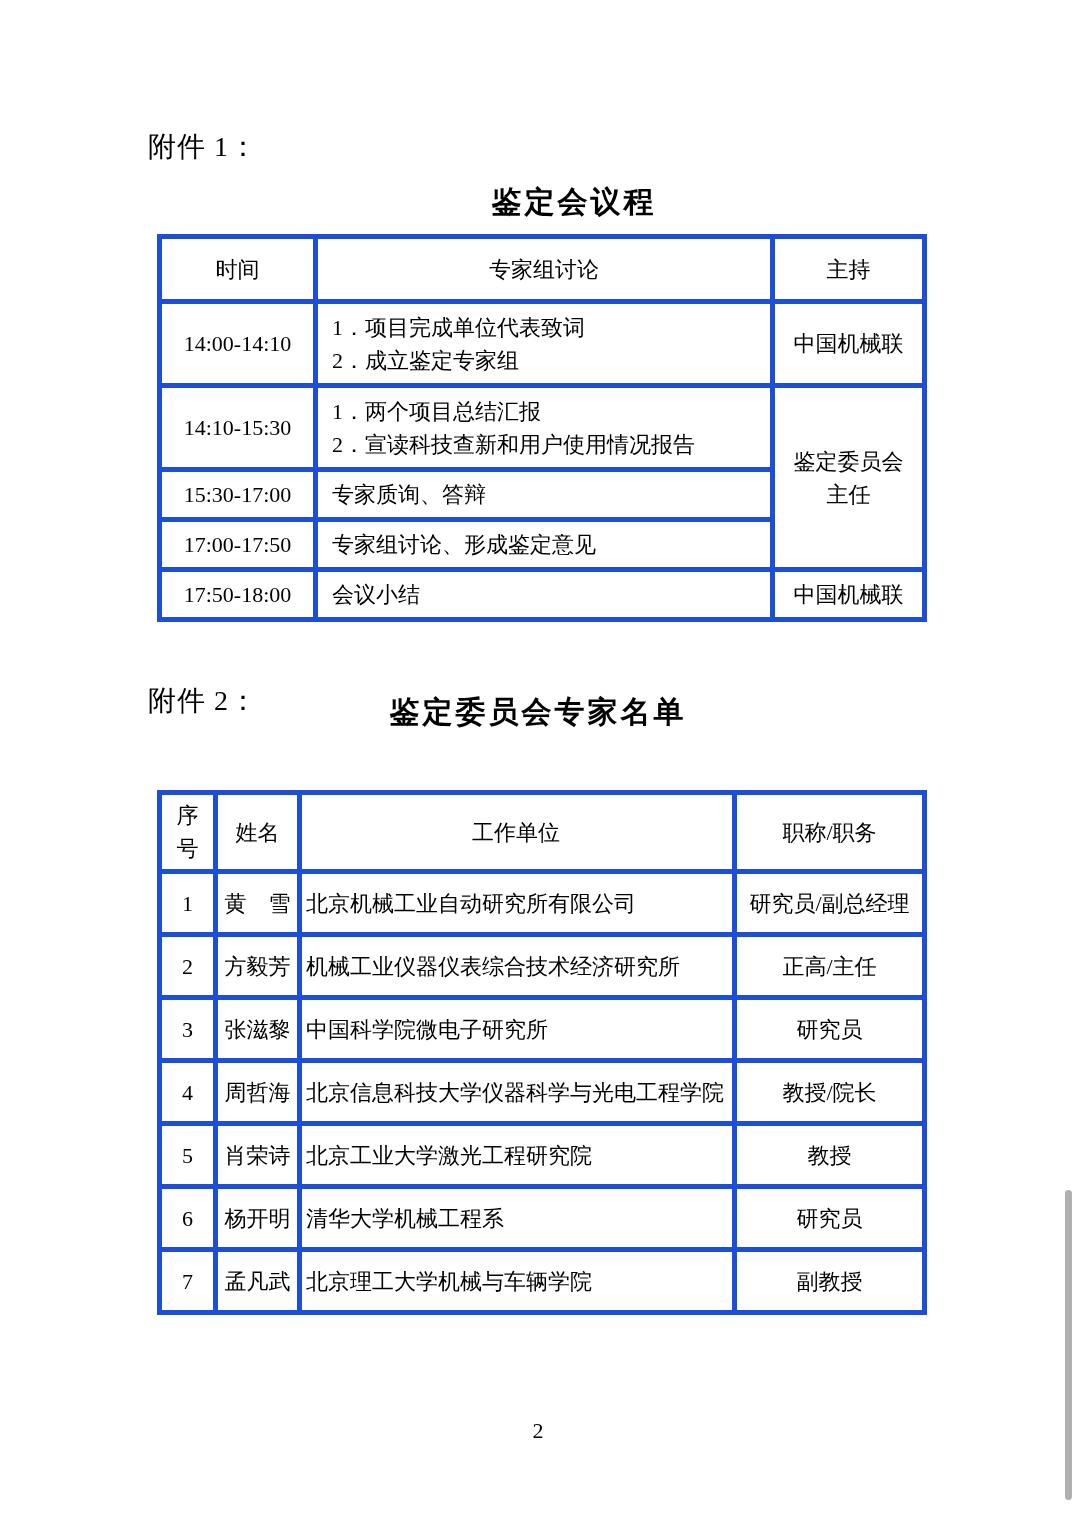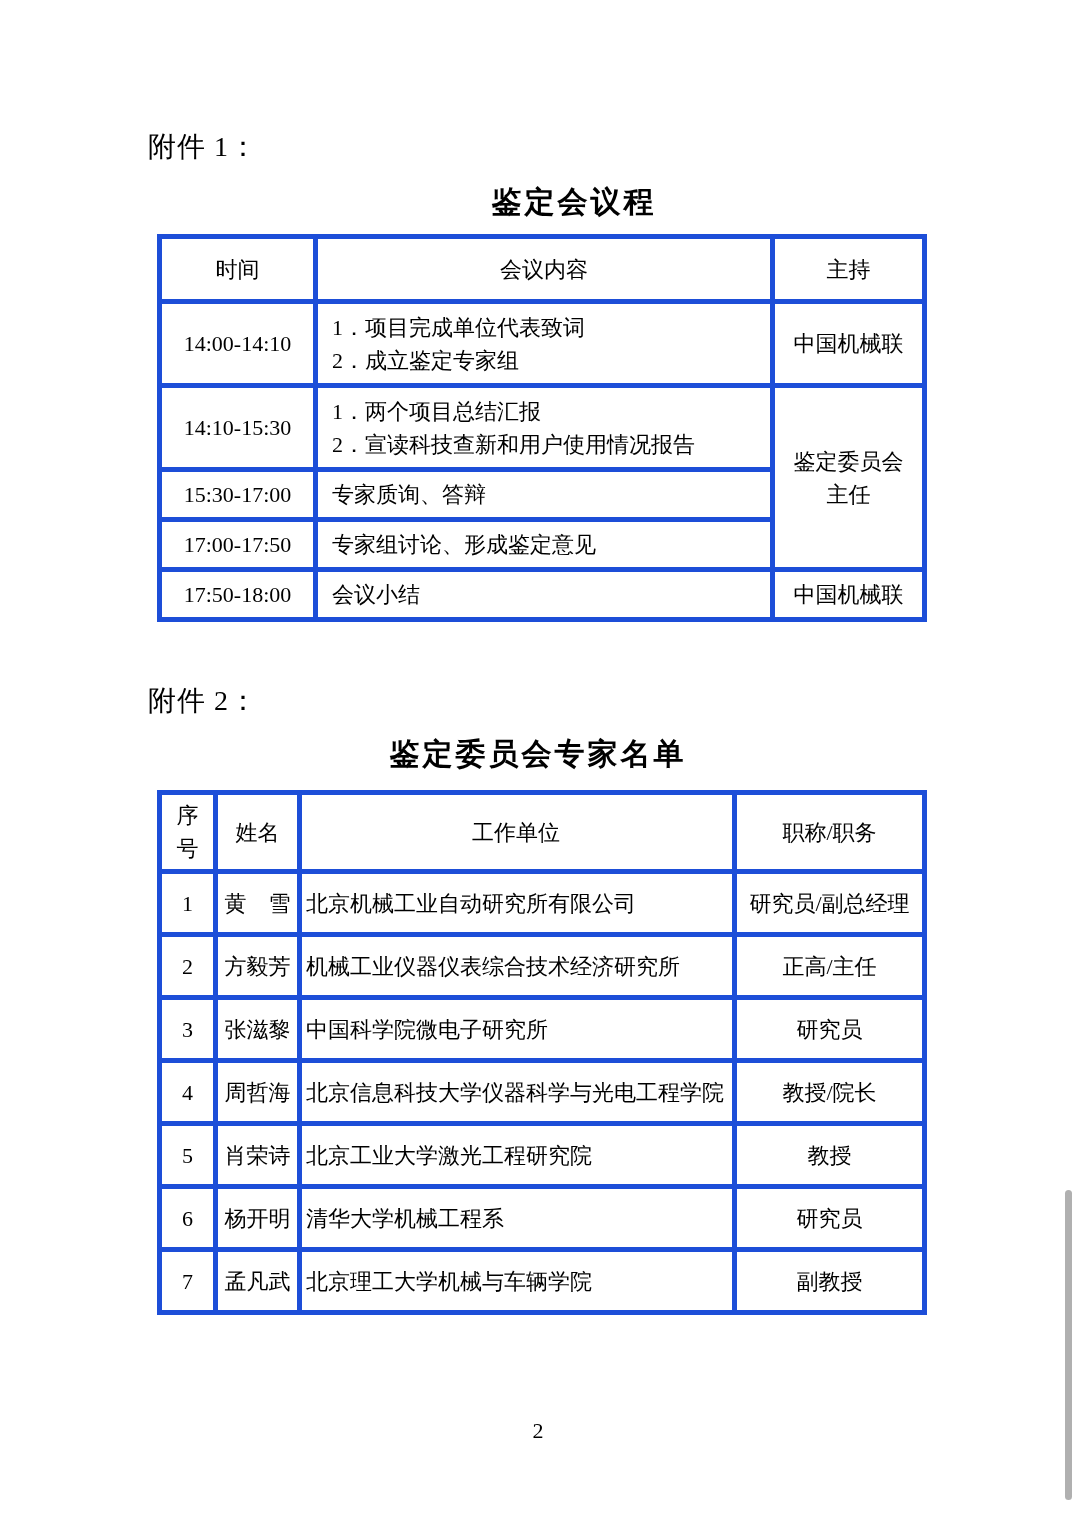--- a/index.html
+++ b/index.html
@@ -32,21 +32,21 @@
 
   .doc-title {
     position: absolute;
     width: 100%;
     text-align: center;
     font-size: 30px;
     font-weight: bold;
     letter-spacing: 3px;
   }
   #title1 { top: 182px; padding-left: 36px; }
-  #title2 { top: 734px; }
+  #title2 { top: 692px; }
 
   table.doc-table {
     position: absolute;
     border-collapse: collapse;
     table-layout: fixed;
   }
   table.doc-table td {
     border: 5px solid #1d4ed8;
     font-size: 22px;
     padding: 4px 6px;
@@ -125,21 +125,21 @@
 
   <table class="doc-table" id="agenda-table">
     <colgroup>
       <col style="width:156px">
       <col>
       <col style="width:152px">
     </colgroup>
     <tbody>
       <tr>
         <td class="head">时间</td>
-        <td class="head">会议内容</td>
+        <td class="head">专家组讨论</td>
         <td class="head">主持</td>
       </tr>
       <tr class="r-tall">
         <td class="time">14:00-14:10</td>
         <td class="content">
           <span class="line">1．项目完成单位代表致词</span>
           <span class="line">2．成立鉴定专家组</span>
         </td>
         <td class="host">中国机械联</td>
       </tr>

